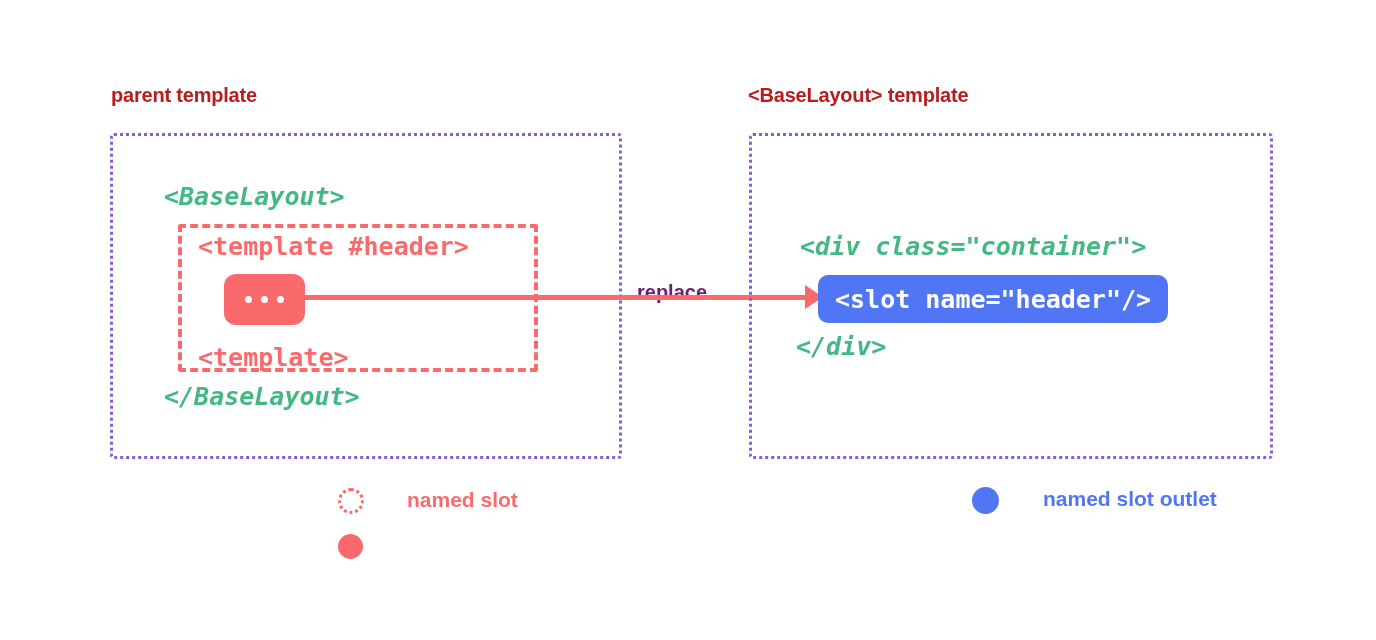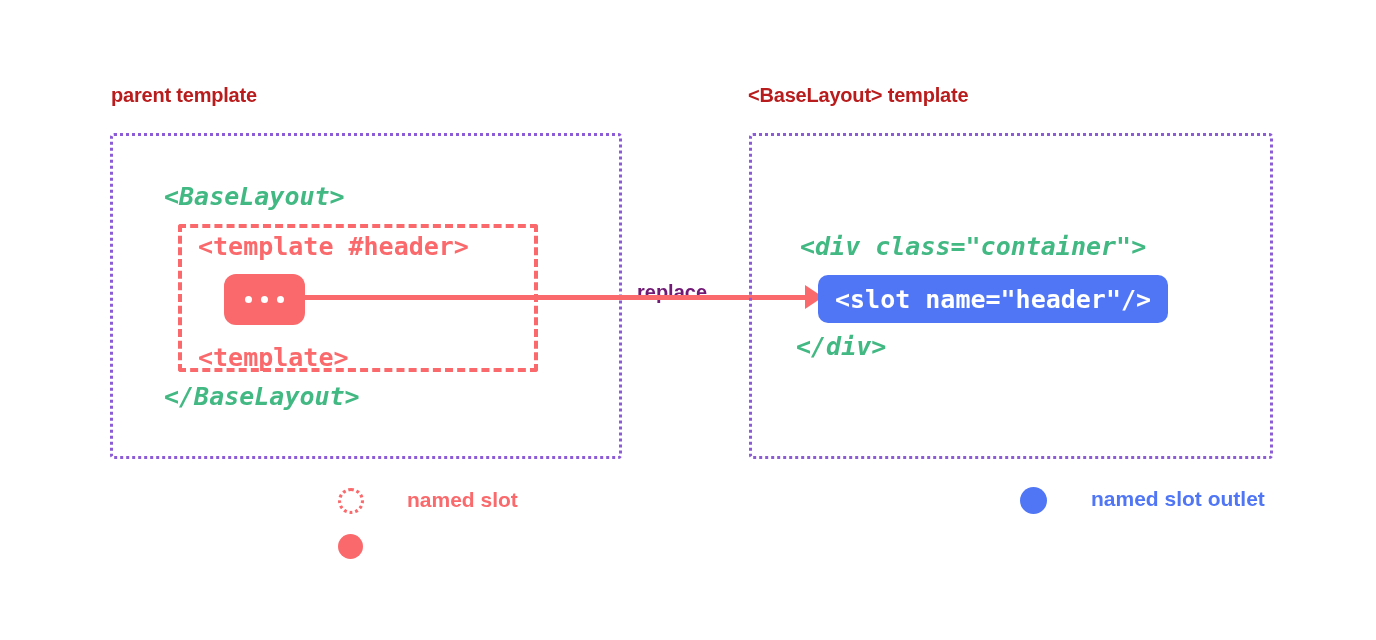--- a/index.html
+++ b/index.html
@@ -171,21 +171,21 @@
   }
   .marker-filled-circle-blue {
     width: 27px;
     height: 27px;
     border-radius: 50%;
     background: #5076f5;
   }
 
   #legend-named-slot         { left: 338px; top: 488px; gap: 43px; }
   #legend-named-slot-content { left: 338px; top: 534px; gap: 38px; }
-  #legend-named-slot-outlet  { left: 1020px; top: 487px; gap: 44px; }
+  #legend-named-slot-outlet  { left: 972px; top: 487px; gap: 44px; }
 </style>
 </head>
 <body>
 
 <div id="title-parent" class="section-title">parent template</div>
 
 <div id="title-base" class="section-title">&lt;BaseLayout&gt; template</div>
 
 <div id="panel-parent" class="panel"></div>
 

